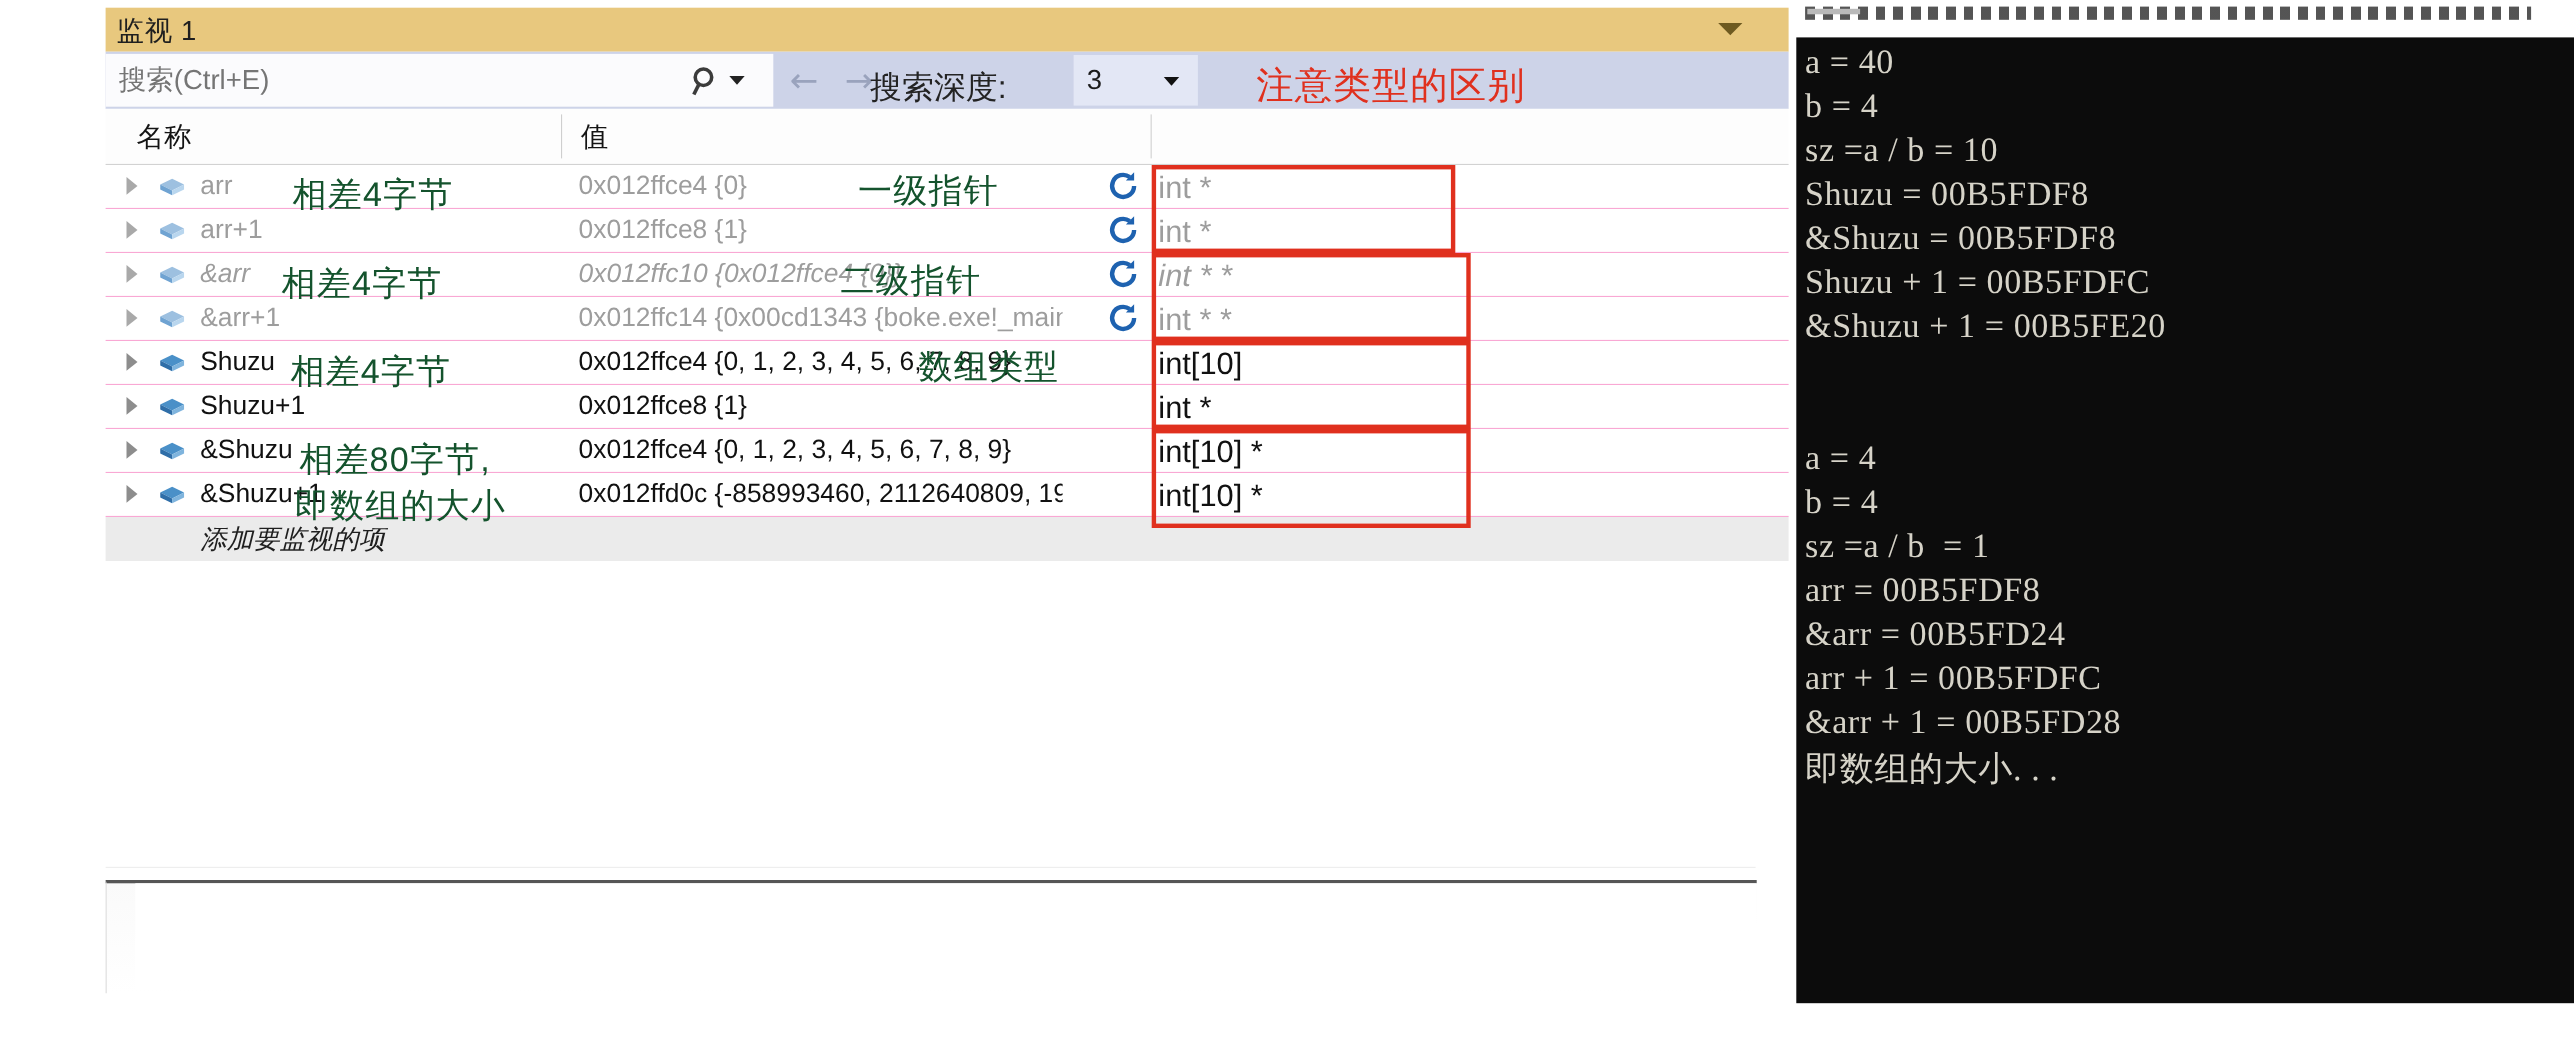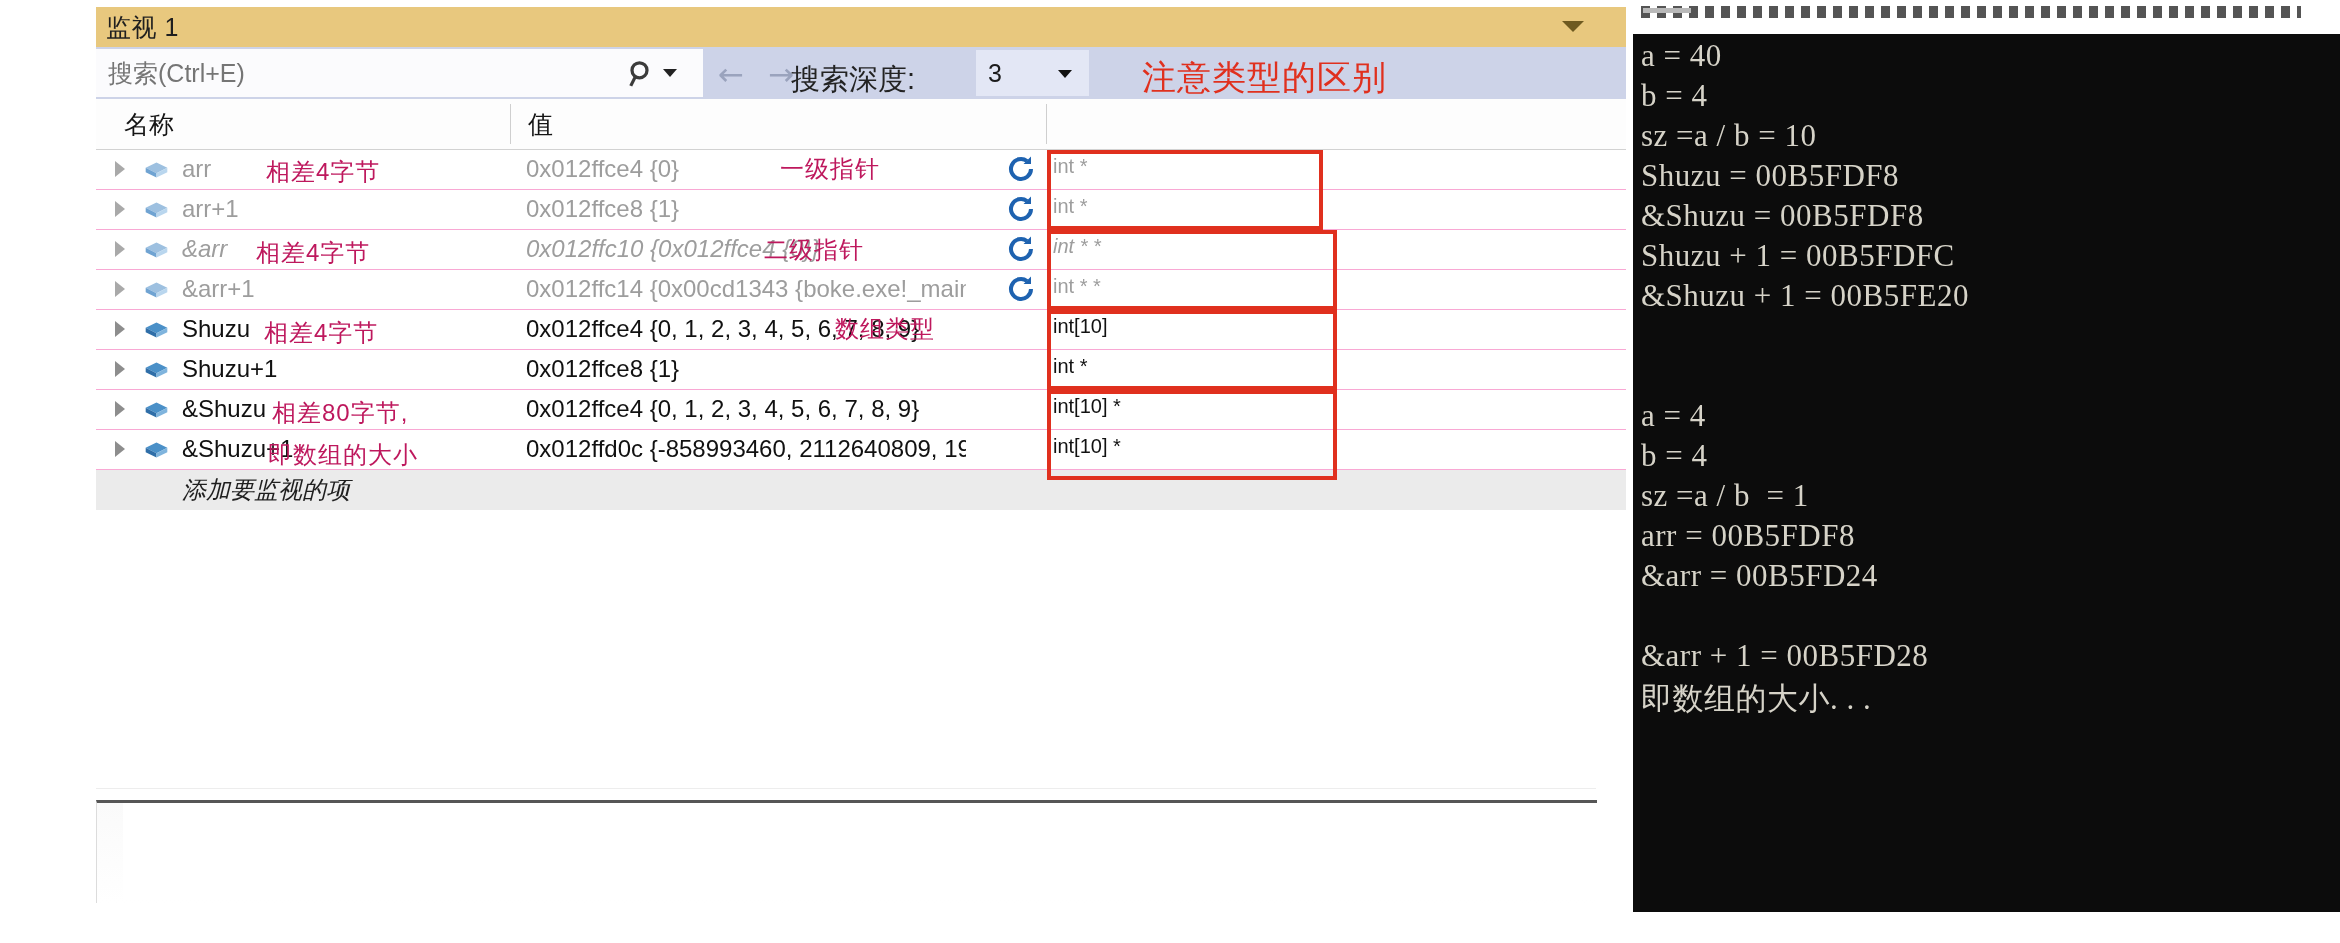--- a/index.html
+++ b/index.html
@@ -100,37 +100,37 @@
   .row .varicon{position:absolute;left:47px;top:7px;width:27px;height:26px;}
   .row .vname{
     position:absolute;left:86px;top:5px;font-size:24px;white-space:nowrap;
   }
   .row .vvalue{
     position:absolute;left:430px;top:5px;font-size:24px;white-space:nowrap;
     width:440px;overflow:hidden;text-overflow:clip;
   }
   .row .vrefresh{position:absolute;left:910px;top:4px;width:30px;height:30px;}
   .row .vtype{
-    position:absolute;left:957px;top:5px;font-size:20px;white-space:nowrap;
+    position:absolute;left:957px;top:5px;font-size:28px;white-space:nowrap;
   }
   .dim .vname,.dim .vvalue,.dim .vtype{color:#9d9d9d;}
   .strong .vname,.strong .vvalue,.strong .vtype{color:#111111;}
   .dim .expander{border-left-color:#a9a9a9;}
   #add-watch-row{
     position:absolute;left:0;width:1530px;height:40px;background:#ebebeb;
   }
   #add-watch-text{
     position:absolute;left:86px;top:4px;font-size:24px;font-style:italic;
     color:#1f1f1f;white-space:nowrap;
   }
   
   .redbox{position:absolute;border:4px solid #e0301e;box-sizing:border-box;}
   
   .annot{
-    position:absolute;font-size:24px;color:#be185d;white-space:nowrap;letter-spacing:1px;
+    position:absolute;font-size:31px;color:#14532d;white-space:nowrap;letter-spacing:1px;
   }
   
   #bottom-panel{
     position:absolute;left:96px;top:800px;width:1500px;height:100px;
     background:linear-gradient(#fafafa,#ffffff);
     border-top:3px solid #565656;
     border-left:1px solid #dcdcdc;
   }
   #bottom-panel-inner{
     position:absolute;left:26px;top:0;width:1474px;height:97px;background:#ffffff;
@@ -358,16 +358,17 @@
     <span class="cline" style="top:164px;">&amp;Shuzu = 00B5FDF8</span>
     <span class="cline" style="top:204px;">Shuzu + 1 = 00B5FDFC</span>
     <span class="cline" style="top:244px;text-align:right;">&amp;Shuzu + 1 = 00B5FE20</span>
     <span class="cline" style="top:284px;"></span>
     <span class="cline" style="top:324px;"></span>
     <span class="cline" style="top:364px;">a = 4</span>
     <span class="cline" style="top:404px;">b = 4</span>
     <span class="cline" style="top:444px;">sz =a / b  = 1</span>
     <span class="cline" style="top:484px;">arr = 00B5FDF8</span>
     <span class="cline" style="top:524px;">&amp;arr = 00B5FD24</span>
+    <span class="cline" style="top:564px;">arr + 1 = 00B5FDFC</span>
     <span class="cline" style="top:604px;">&amp;arr + 1 = 00B5FD28</span>
     <span class="cline" style="top:644px;">即数组的大小. . .</span>
   </div>
 </div>
 
 </body></html>

